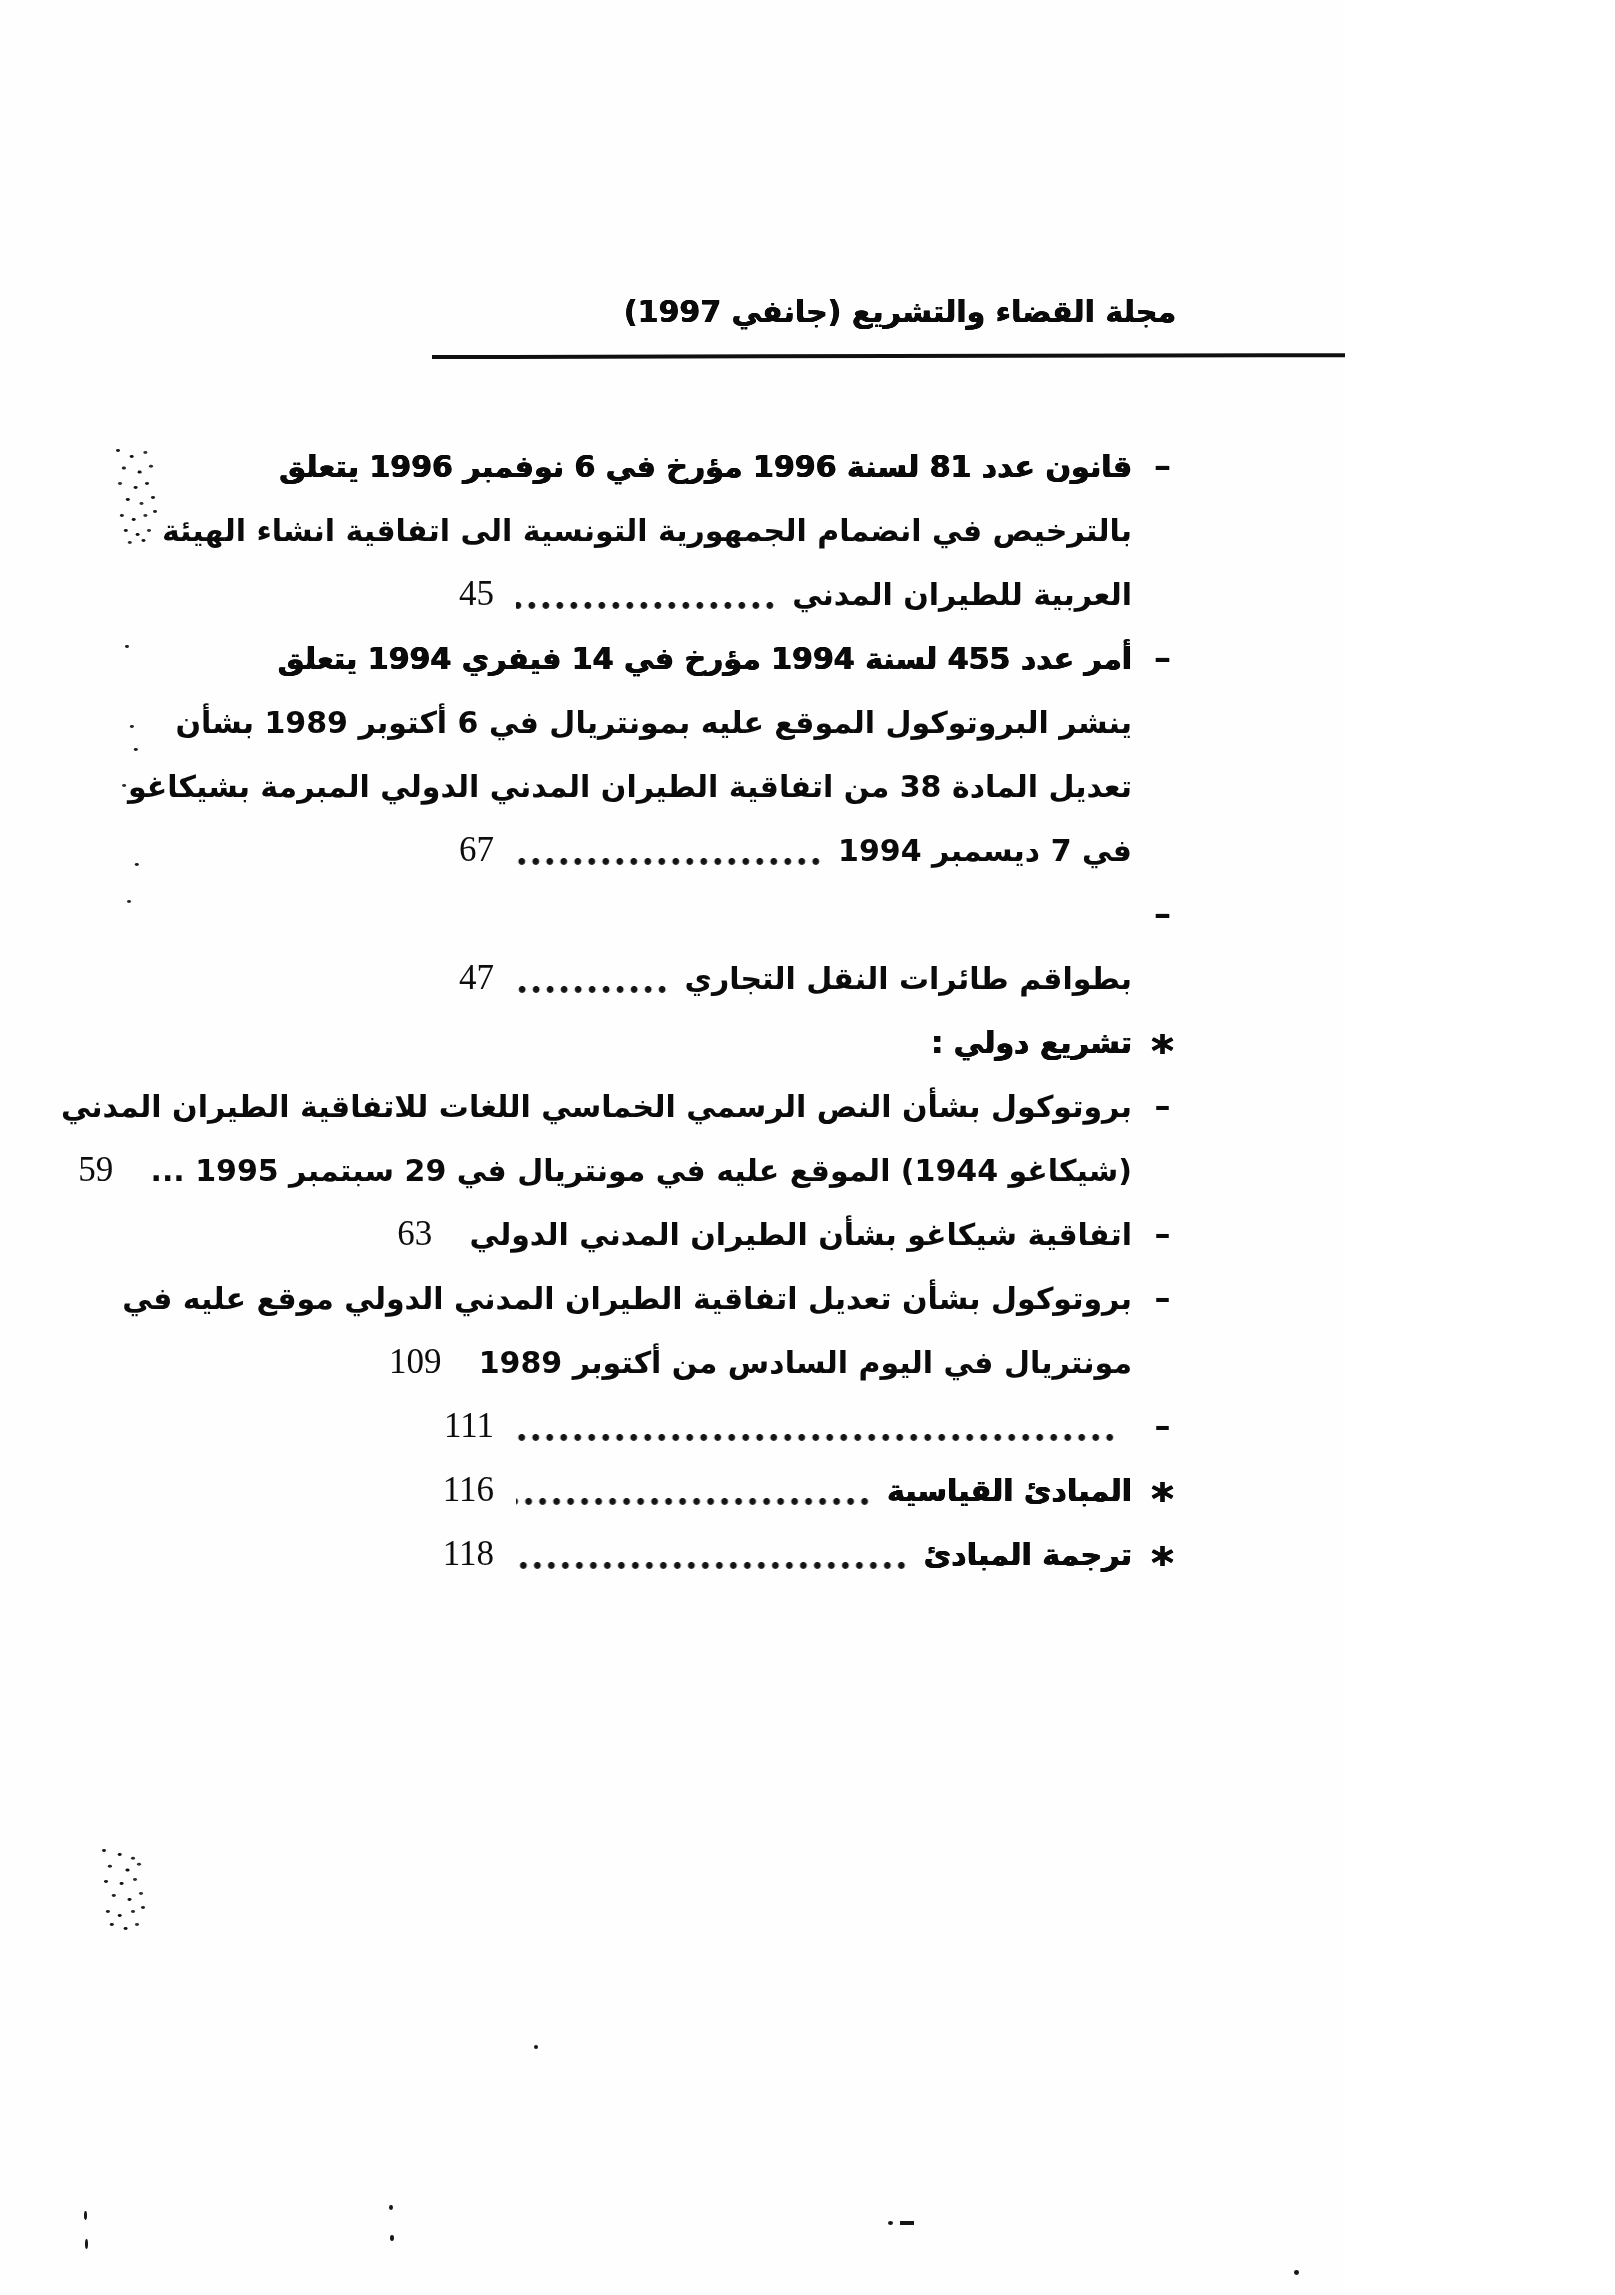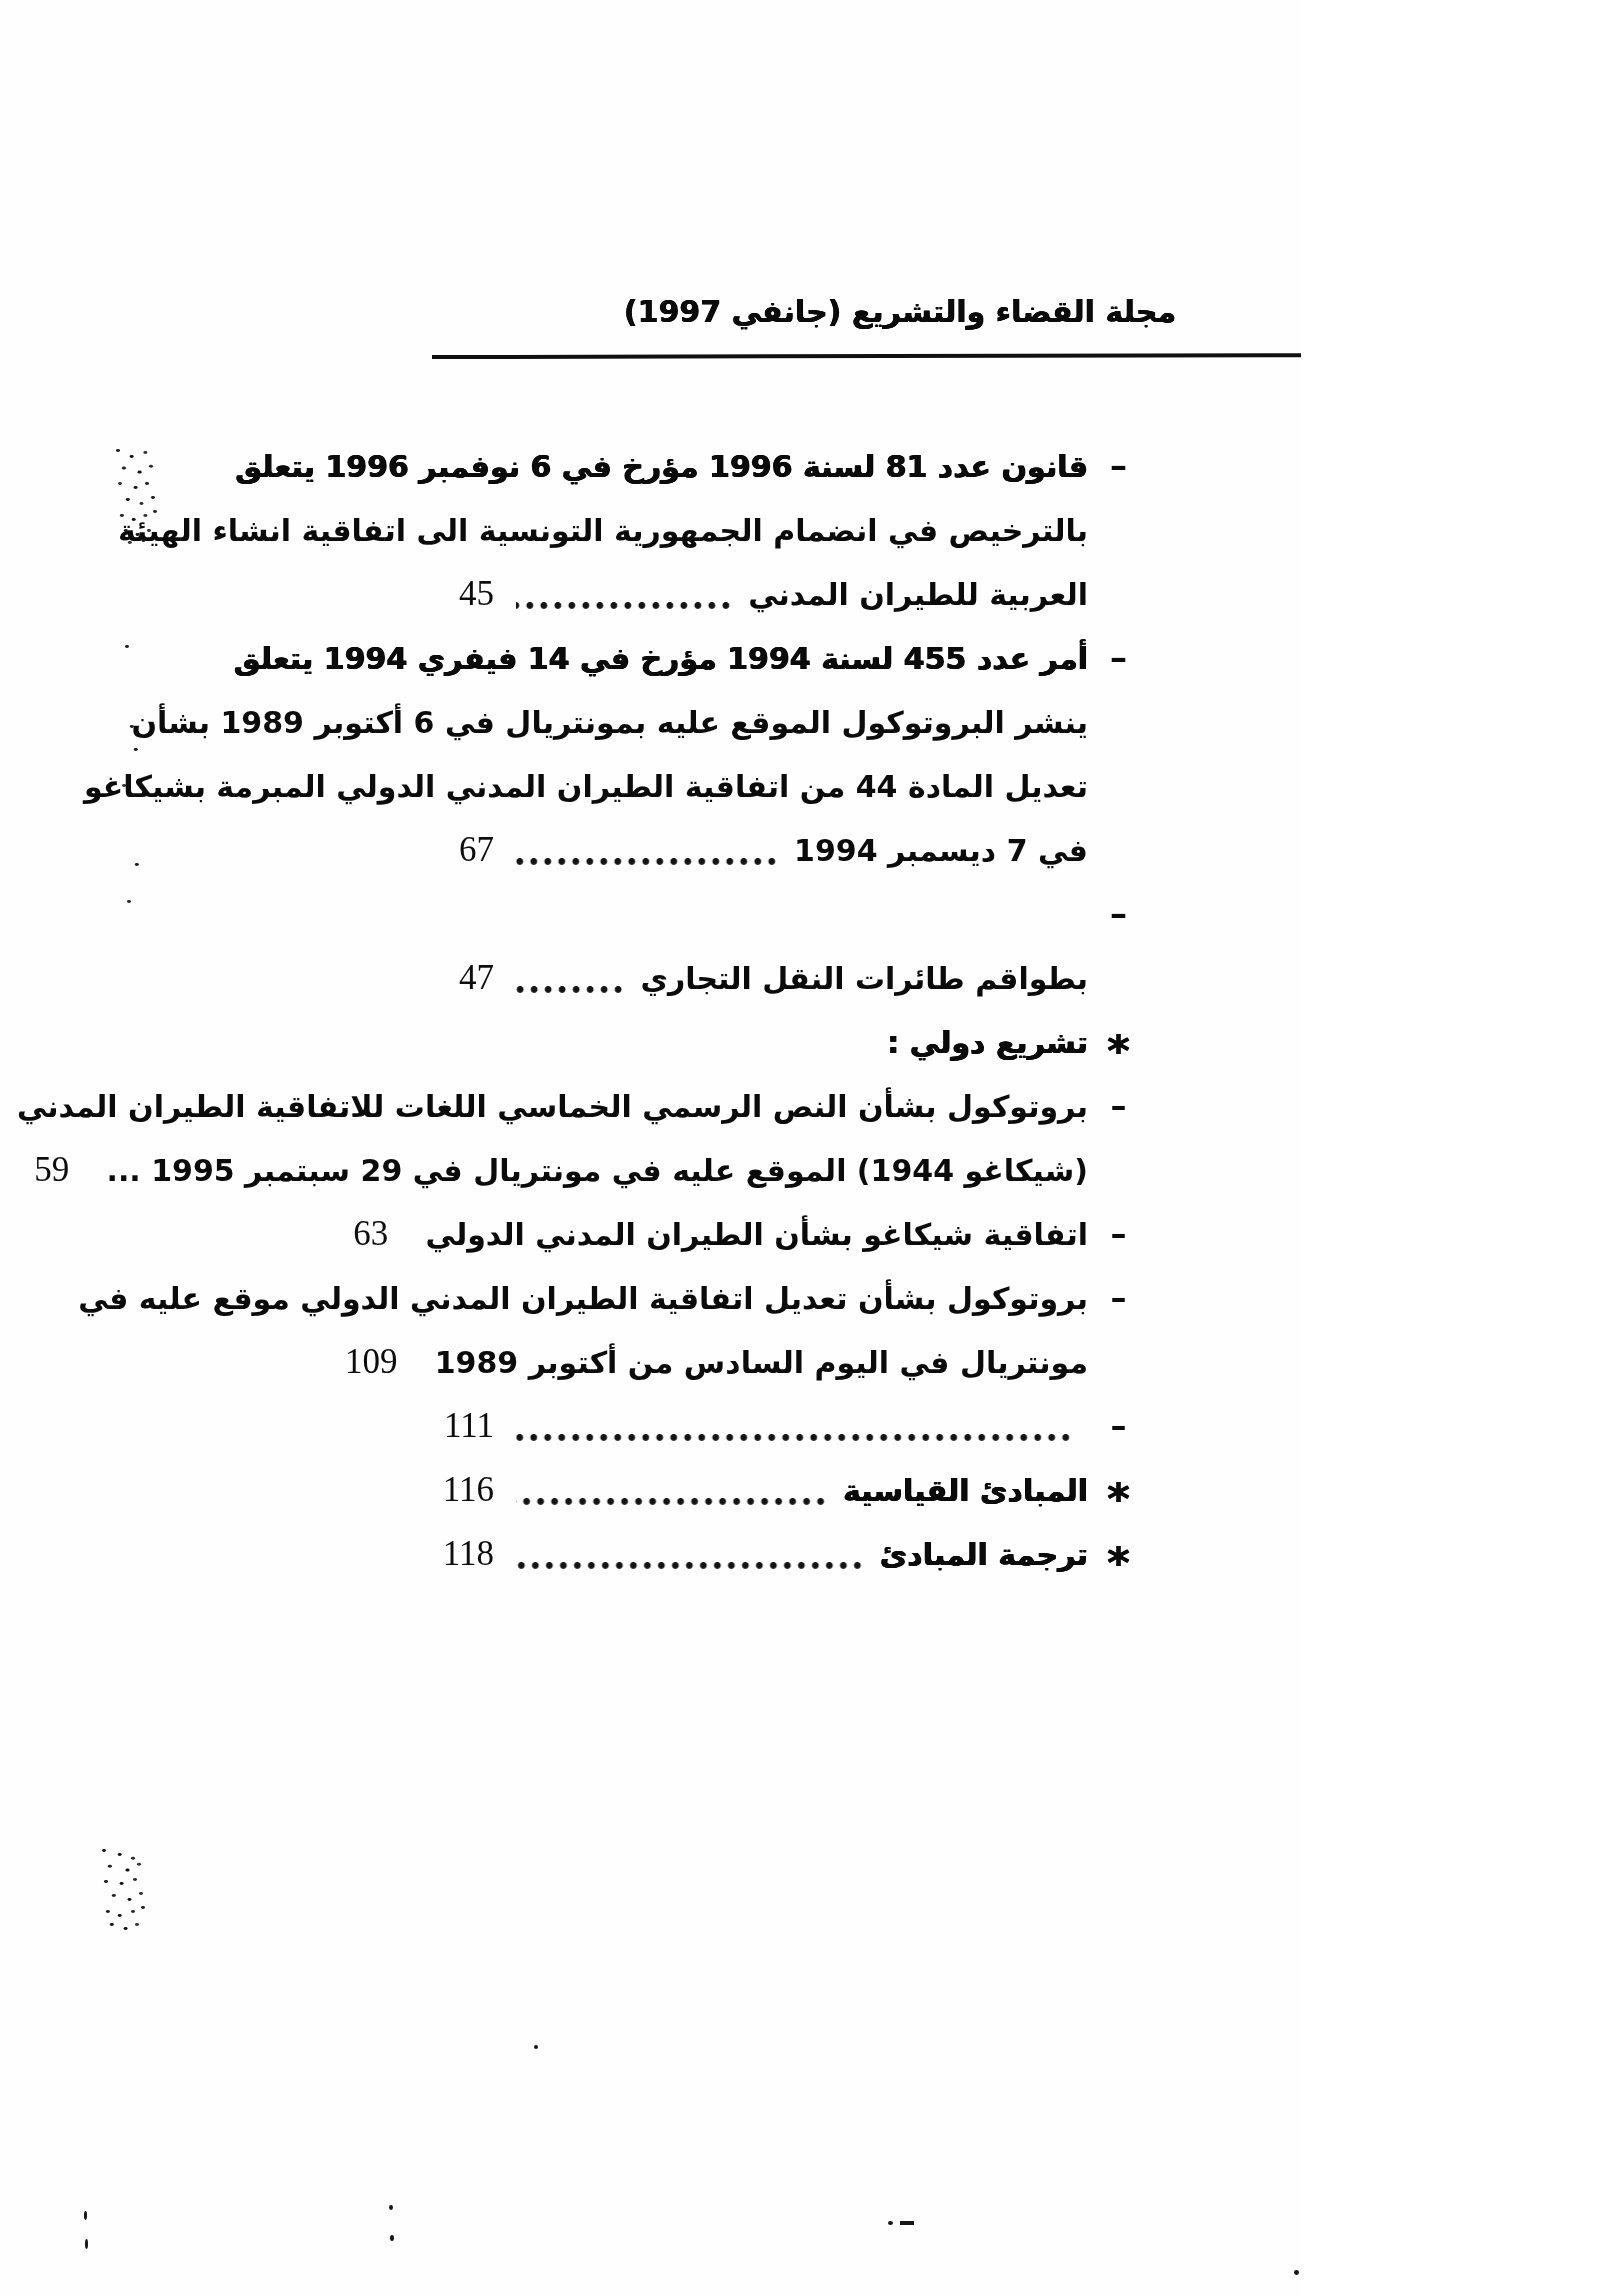--- a/index.html
+++ b/index.html
@@ -3,20 +3,21 @@
 <meta charset="utf-8">
 <style>
   html,body{margin:0;padding:0;background:#ffffff;}
   .page{
     position:relative;
     width:1301px;height:2296px;
     background:#fefefe;
     overflow:hidden;
     font-family:"DejaVu Sans","Liberation Sans",sans-serif;
     color:#0b0b0b;
+    padding-left:44px;
   }
   
   .hdr{
     position:absolute;top:286px;left:686px;width:490px;
     direction:rtl;text-align:center;
     font-size:30px;font-weight:700;line-height:51px;
     text-shadow:0.5px 0 #000,-0.3px 0 #000;
     white-space:nowrap;
   }
   .hrule{
@@ -109,21 +110,21 @@
 
     <div class="row">
       <span class="bullet"></span>
       <span class="txt">ينشر البروتوكول الموقع عليه بمونتريال في 6 أكتوبر 1989 بشأن</span>
       <span class="lead"></span>
       <span class="num"></span>
     </div>
 
     <div class="row">
       <span class="bullet"></span>
-      <span class="txt">تعديل المادة 44 من اتفاقية الطيران المدني الدولي المبرمة بشيكاغو</span>
+      <span class="txt">تعديل المادة 38 من اتفاقية الطيران المدني الدولي المبرمة بشيكاغو</span>
       <span class="lead"></span>
       <span class="num"></span>
     </div>
 
     <div class="row">
       <span class="bullet"></span>
       <span class="txt">في 7 ديسمبر 1994</span>
       <span class="lead dots"></span>
       <span class="num">67</span>
     </div>

